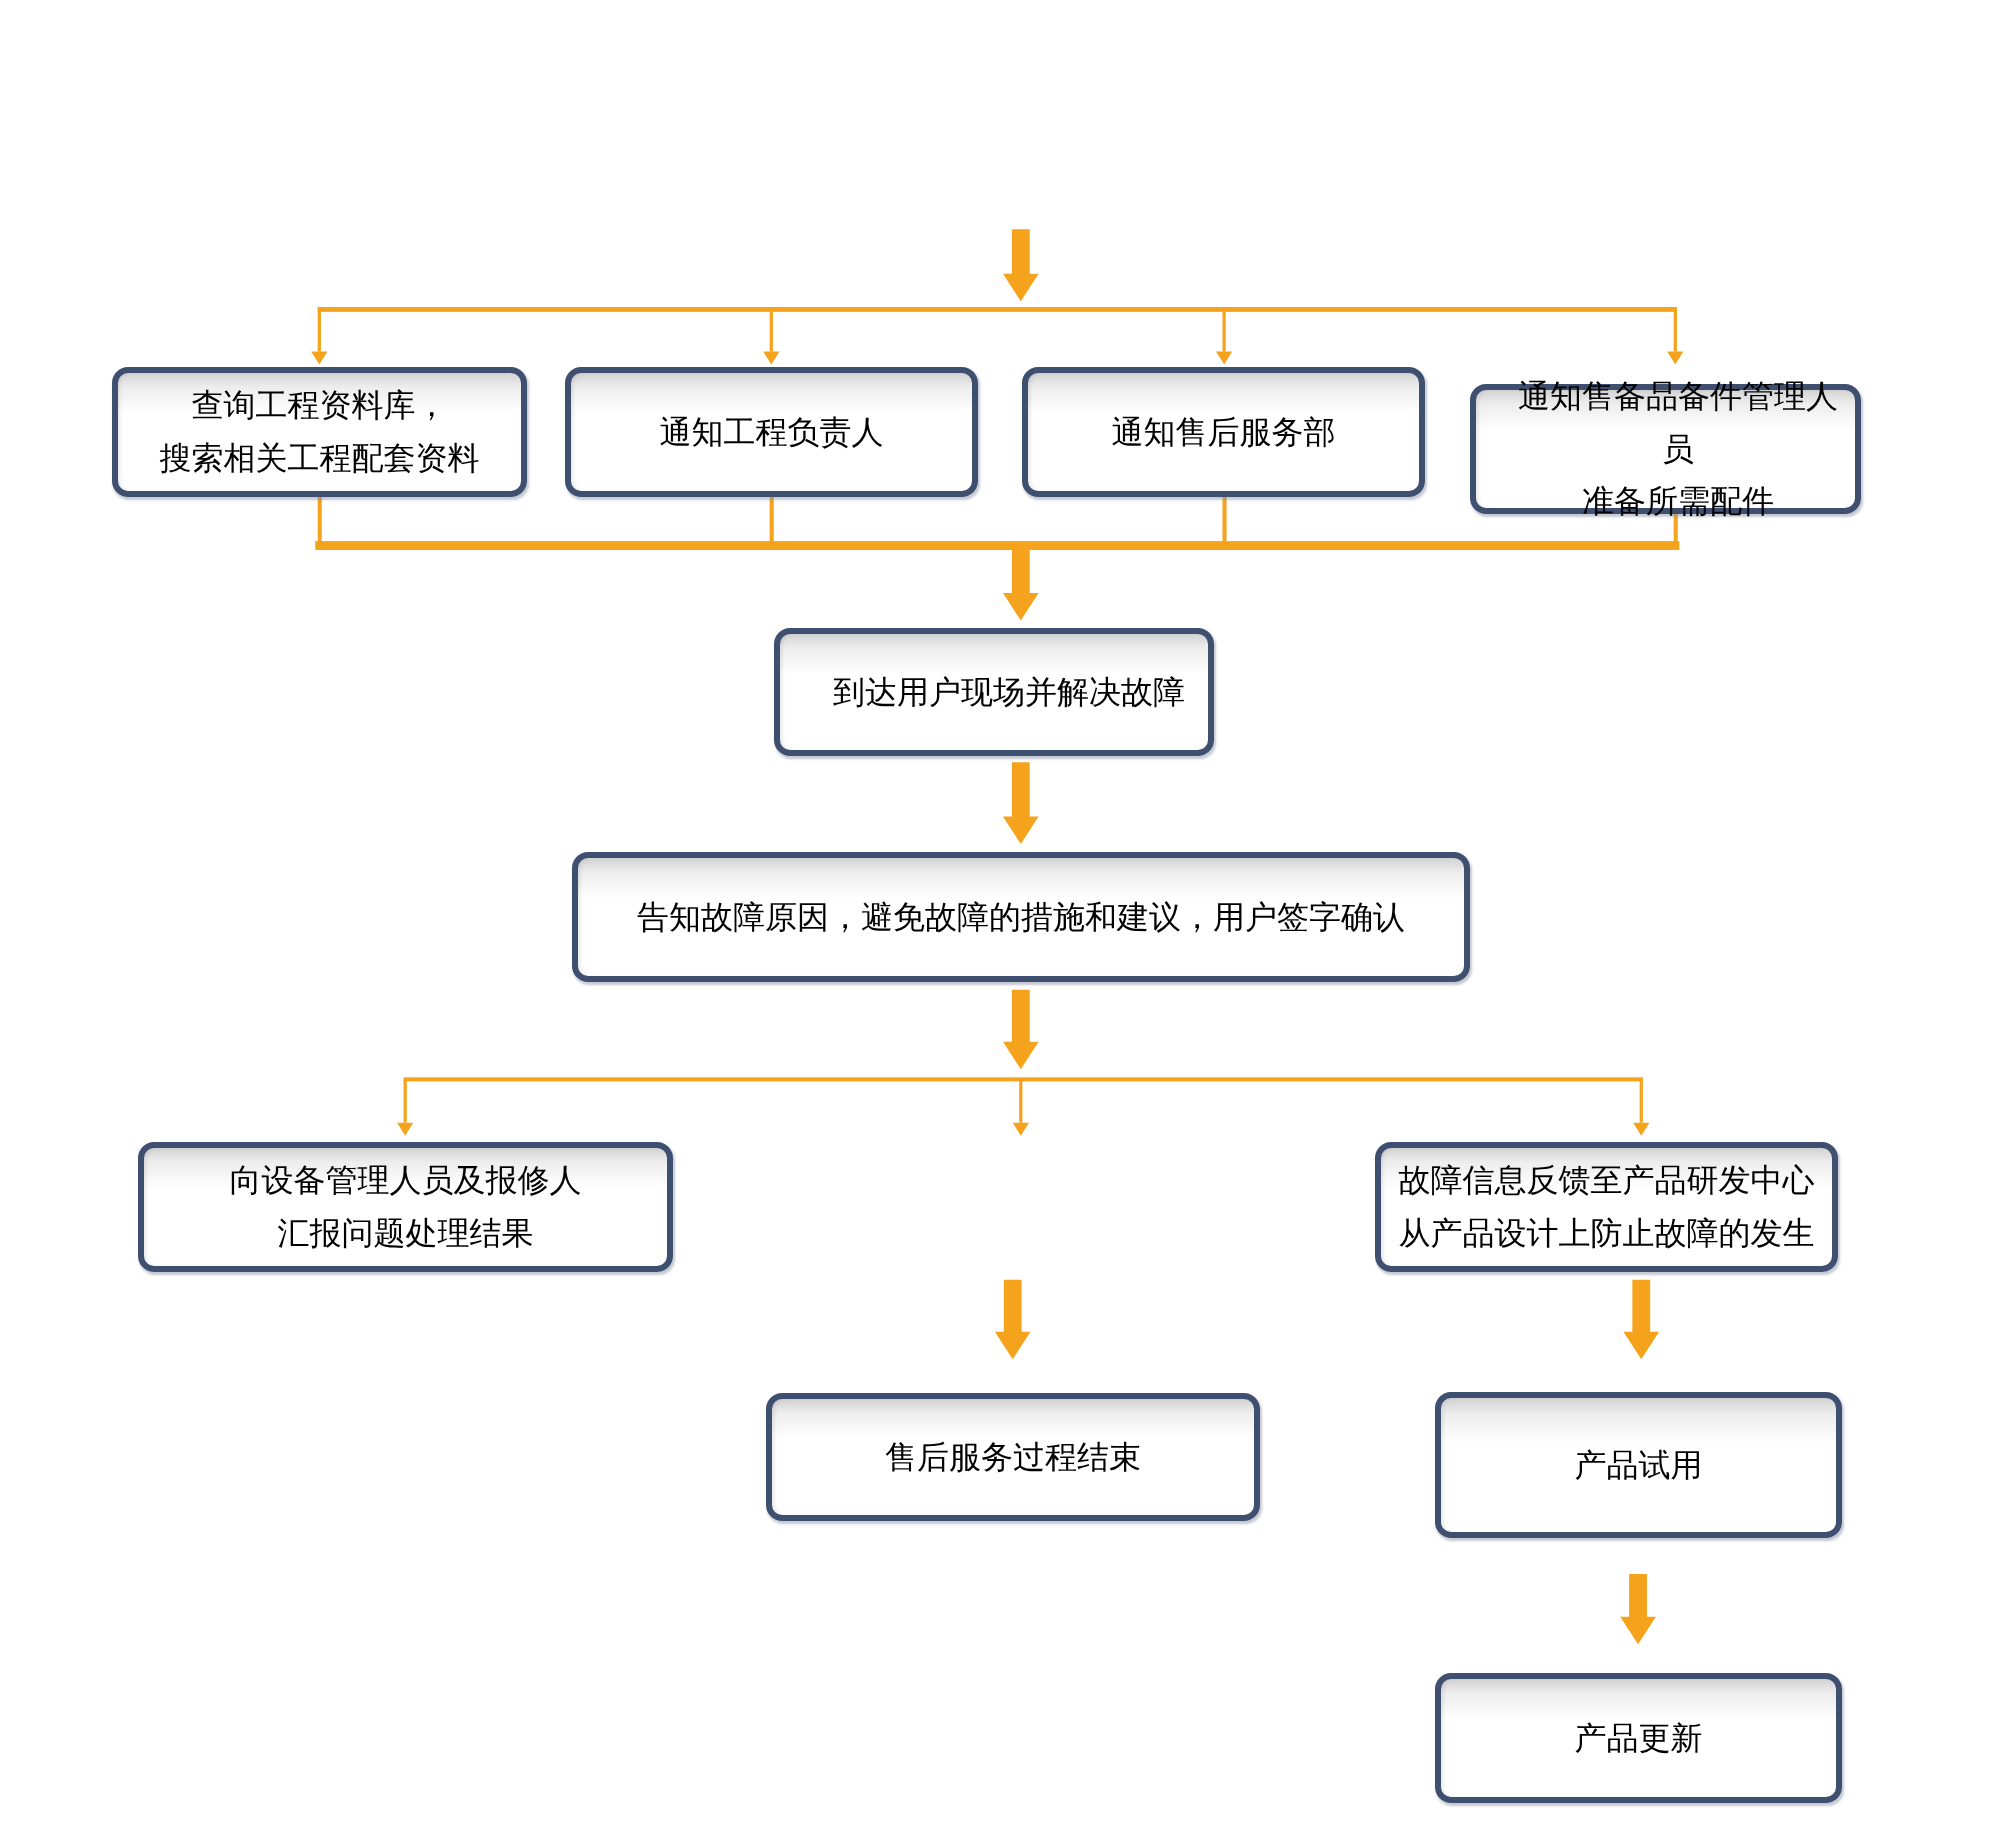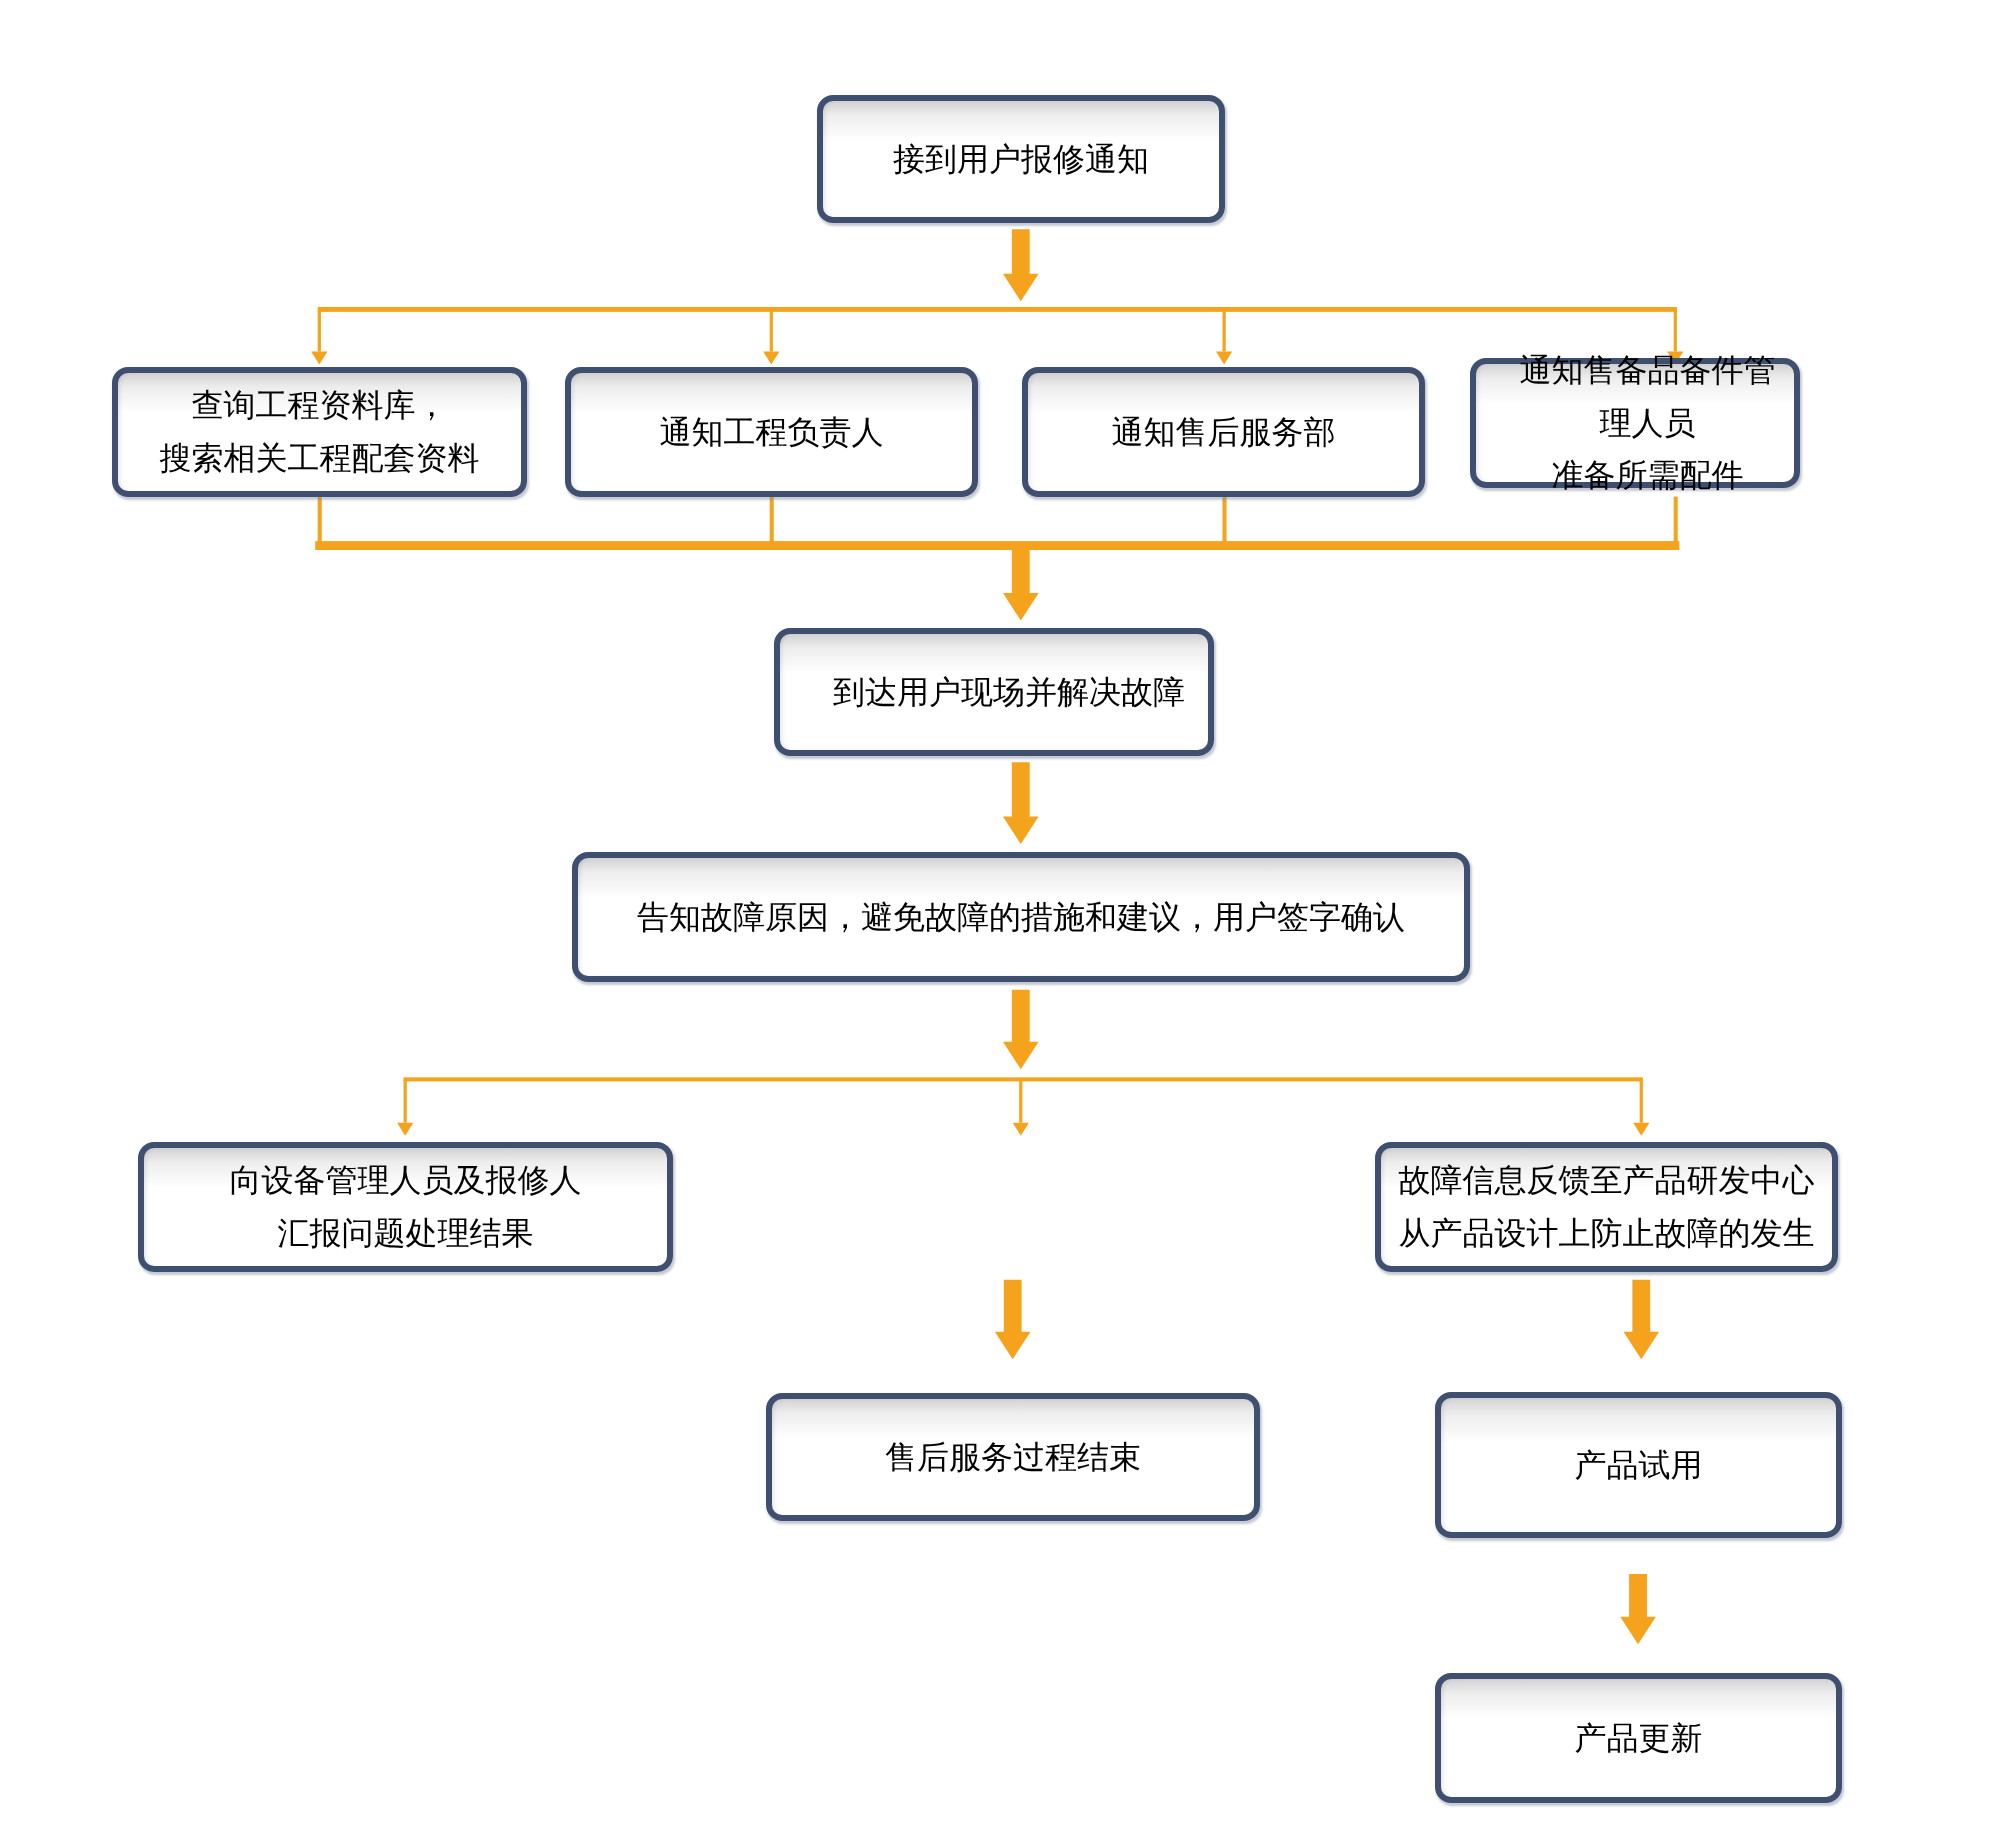--- a/index.html
+++ b/index.html
@@ -85,38 +85,35 @@
       </g>
 
       <path d="M1239 1580 H1261 V1644 H1272 L1250 1678 L1228 1644 H1239 Z"></path>
 
       <path d="M2015 1580 H2037 V1644 H2048 L2026 1678 L2004 1644 H2015 Z"></path>
 
       <path d="M2011 1943 H2033 V1996 H2044 L2022 2030 L2000 1996 H2011 Z"></path>
     </g>
   </svg>
 
-  <div class="node" style="left:817px; top:95px;  width:408px;  height:128px;">
-    <span class="node-label">接到用户报修通知</span>
-  </div>
 
   <div class="node" style="left:565px;  top:367px;  width:413px;  height:130px;">
     <span class="node-label">通知工程负责人</span>
   </div>
 
   <div class="node" style="left:112px;  top:367px;  width:415px;  height:130px;">
     <span class="node-label">查询工程资料库，
 搜索相关工程配套资料</span>
   </div>
 
   <div class="node" style="left:1022px; top:367px;  width:403px;  height:130px;">
     <span class="node-label">通知售后服务部</span>
   </div>
 
-  <div class="node" style="left:1470px; top:358px;  width:330px;  height:130px;padding-left:25px;">
+  <div class="node" style="left:1470px; top:384px;  width:391px;  height:130px;padding-left:25px;">
     <span class="node-label">通知售备品备件管理人员
 准备所需配件</span>
   </div>
 
   <div class="node" style="left:774px;  top:628px;  width:440px;  height:128px;padding-left:30px;">
     <span class="node-label">到达用户现场并解决故障</span>
   </div>
 
   <div class="node" style="left:138px;  top:1142px; width:535px;  height:130px;">
     <span class="node-label">向设备管理人员及报修人

